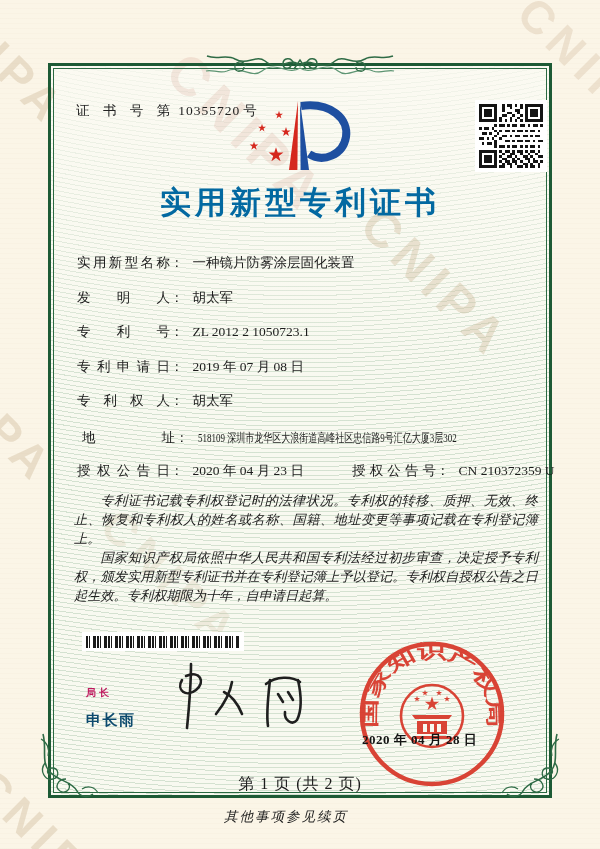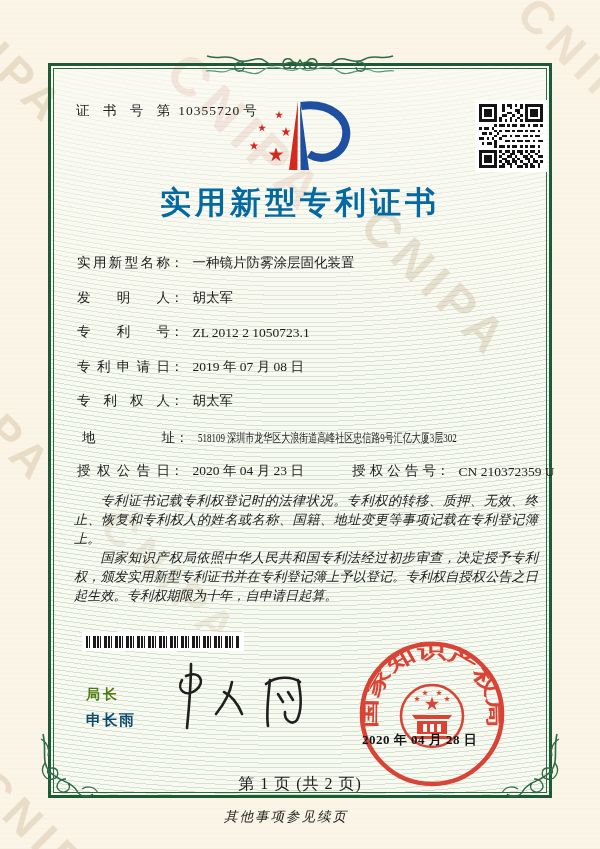--- a/index.html
+++ b/index.html
@@ -43,39 +43,39 @@
   .orn-bl{left:38px;top:733px}
   .orn-br{left:496px;top:733px}
   
   .content{position:absolute;inset:0;z-index:5}
   .cert-no{left:76px;top:102px;font-size:13.5px;color:#222}
   .cert-no .lbl{letter-spacing:5px}
   .cert-no .num{margin:12px 3px;letter-spacing:1px}
   .logo{left:233px;top:95px}
   .qr-box{left:475px;top:100px;width:72px;height:72px;background:#fff;box-sizing:border-box;padding:4px}
   .title{left:48px;top:182px;width:504px;text-align:center;font-size:31px;font-weight:bold;letter-spacing:4px;color:#0369a1}
-  .frow{display:flex;align-items:flex-end;font-size:13.5px;white-space:nowrap}
+  .frow{display:flex;align-items:center;font-size:13.5px;white-space:nowrap}
   .flabel{display:inline-block;width:93px;text-align:justify;text-align-last:justify;color:#1c1c1c}
   .fcolon{margin-right:9px}
   .fvalue{white-space:nowrap}
   .r1{left:77px;top:254px}
   .r2{left:77px;top:289px}
   .r3{left:77px;top:323px}
   .r4{left:77px;top:358px}
   .r5{left:77px;top:392px}
   .r6{left:82px;top:429px}
   .r6 .fvalue{display:inline-block;font-size:12.5px;transform:scaleX(.72);transform-origin:left center}
   .r7a{left:77px;top:462px}
   .r7b{left:352px;top:462px}
   .r7b .flabel{width:84px}
   .law{left:74px;top:491px;width:464px;font-size:13.2px;line-height:19px;text-align:justify;font-style:italic;color:#202020}
   .law p{margin:0;text-indent:2em}
   .barcode-box{left:82px;top:632px;width:162px;height:19px;background:#fff;display:flex;align-items:center;justify-content:center}
   .barcode{width:154px;height:12px;background:repeating-linear-gradient(90deg,#1a1a1a 0 1.5px,#fff 1.5px 3px,#1a1a1a 3px 4px,#fff 4px 7px,#1a1a1a 7px 9.5px,#fff 9.5px 11px)}
-  .signer-title{left:86px;top:686px;font-size:14px;font-weight:bold;letter-spacing:3px;font-family:"Liberation Sans","DejaVu Sans",sans-serif;color:#4d7c0f}
+  .signer-title{left:86px;top:686px;font-size:10px;font-weight:bold;letter-spacing:3px;font-family:"Liberation Sans","DejaVu Sans",sans-serif;color:#be185d}
   .signer-name{left:86px;top:711px;font-size:15px;font-weight:bold;letter-spacing:1.5px;font-family:"Liberation Sans","DejaVu Sans",sans-serif;color:#0c4a6e}
   .sig{left:158px;top:660px}
   .seal{left:352px;top:634px;opacity:.94}
   .seal-date{left:362px;top:731px;font-size:13px;font-weight:bold;letter-spacing:.5px;color:#141414;white-space:nowrap}
   .page-info{left:48px;top:774px;width:504px;text-align:center;font-size:16px;letter-spacing:1px}
   .continuation{left:0;top:808px;width:572px;text-align:center;font-size:13.5px;font-style:italic;letter-spacing:2px}
 </style>
 </head>
 <body>
 

